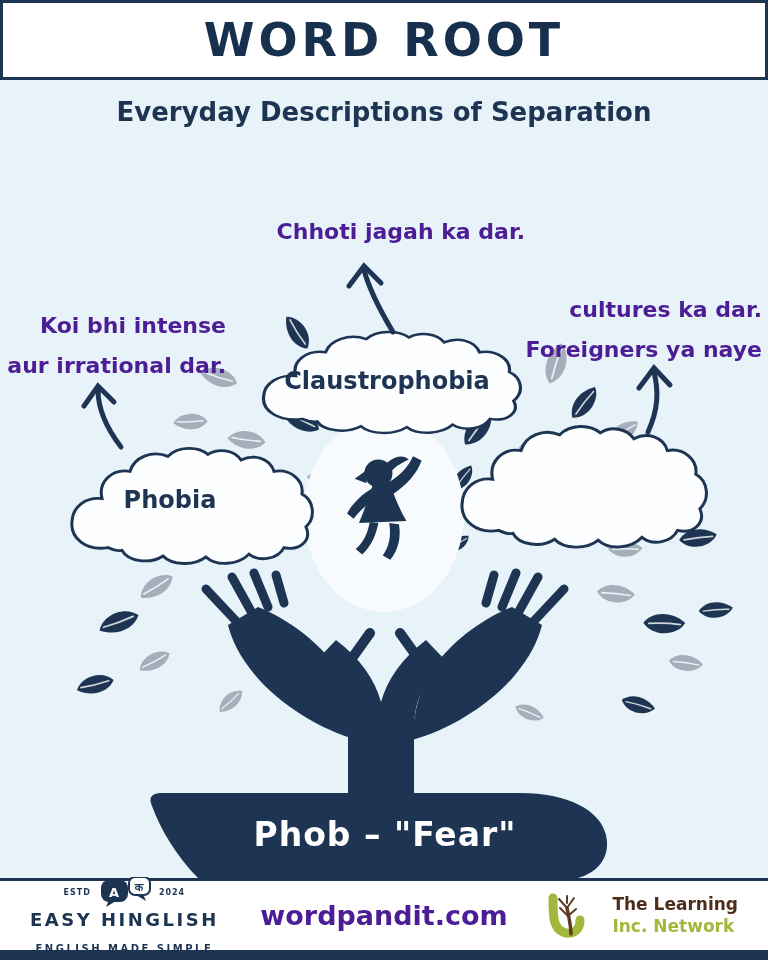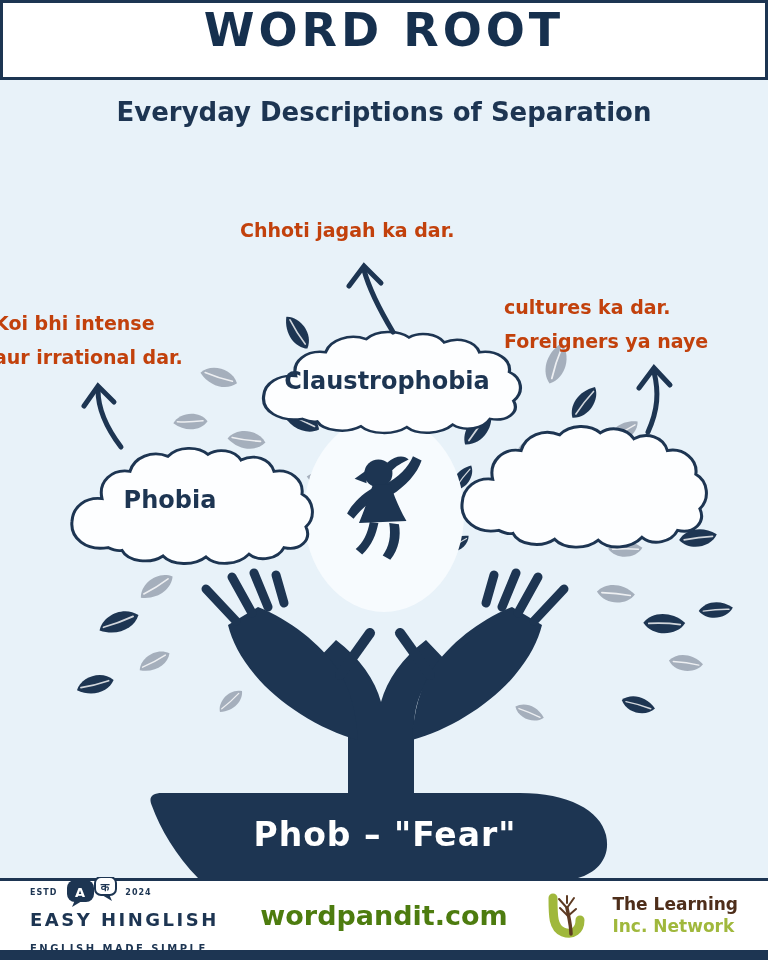--- a/index.html
+++ b/index.html
@@ -4,33 +4,33 @@
 <style>
   html,body { margin:0; padding:0; background:#cfd9e2; }
   .page {
     position:relative; width:768px; height:960px; overflow:hidden;
     background:#e8f2f9; font-family:"DejaVu Sans", sans-serif;
   }
   
   .header {
     position:absolute; top:0; left:0; right:0; height:80px; background:#ffffff;
     border:3px solid #1d3552; box-sizing:border-box;
-    display:flex; align-items:flex-start; justify-content:center;
+    display:flex; align-items:center; justify-content:center;
   }
   .header-title { margin:0; font-size:46px; font-weight:bold; letter-spacing:4px; color:#16304e; }
   .subtitle {
     position:absolute; top:97px; left:0; width:100%; text-align:center;
     font-size:26px; font-weight:bold; color:#1d3552;
   }
   
   .stage-svg { position:absolute; top:80px; left:0; }
   
   .desc {
-    position:absolute; font-size:19px; font-weight:bold; color:#c2410c;
-    text-align:left; line-height:1.8;
+    position:absolute; font-size:22px; font-weight:bold; color:#4c1d95;
+    text-align:right; line-height:1.8;
   }
   .desc-left  { left:-6px;  top:306px; width:232px; }
   .desc-mid   { left:240px; top:218px; width:285px; line-height:1.3; }
   .desc-right { left:504px; top:290px; width:258px; }
   
   .cloud-label { position:absolute; font-weight:bold; color:#1d3552; text-align:center; white-space:nowrap; }
   .lbl-clau { left:260px; top:367px; width:254px; font-size:24px; }
   .lbl-phob { left:56px;  top:486px; width:228px; font-size:24px; }
   .lbl-xeno { left:458px; top:474px; width:256px; font-size:26px; }
   
@@ -42,26 +42,26 @@
   .footer {
     position:absolute; left:0; right:0; top:878px; height:72px; background:#ffffff;
     border-top:3px solid #1d3552; box-sizing:border-box;
     display:flex; align-items:center; padding:0 30px;
   }
   .footer-left  { flex:1; display:flex; justify-content:flex-start; }
   .footer-center{ flex:1.15; display:flex; justify-content:center; }
   .footer-right { flex:1; display:flex; justify-content:flex-end; }
   .bottom-strip { position:absolute; left:0; right:0; top:950px; height:10px; background:#1d3552; }
 
-  .brand { display:flex; flex-direction:column; color:#1d3552; }
+  .brand { display:flex; flex-direction:column; align-items:center; color:#1d3552; }
   .brand-top { display:flex; align-items:center; gap:7px; font-size:8px; font-weight:bold; letter-spacing:1px; }
   .brand-name { font-size:18px; font-weight:bold; letter-spacing:2.5px; margin-top:1px; white-space:nowrap; }
   .brand-tag  { font-size:10px; font-weight:bold; letter-spacing:2.5px; margin-top:13px; white-space:nowrap; }
 
-  .site-text { font-size:27px; font-weight:bold; color:#4d7c0f; }
+  .site-text { font-size:27px; font-weight:bold; color:#4c1d95; }
 
   .partner { display:flex; align-items:center; gap:26px; }
   .partner-text { font-weight:bold; font-size:17px; line-height:1.25; white-space:nowrap; }
   .partner-line1 { color:#4e2e1a; }
   .partner-line2 { color:#a0b83c; }
 </style>
 </head>
 <body>
 
 <div class="page">

